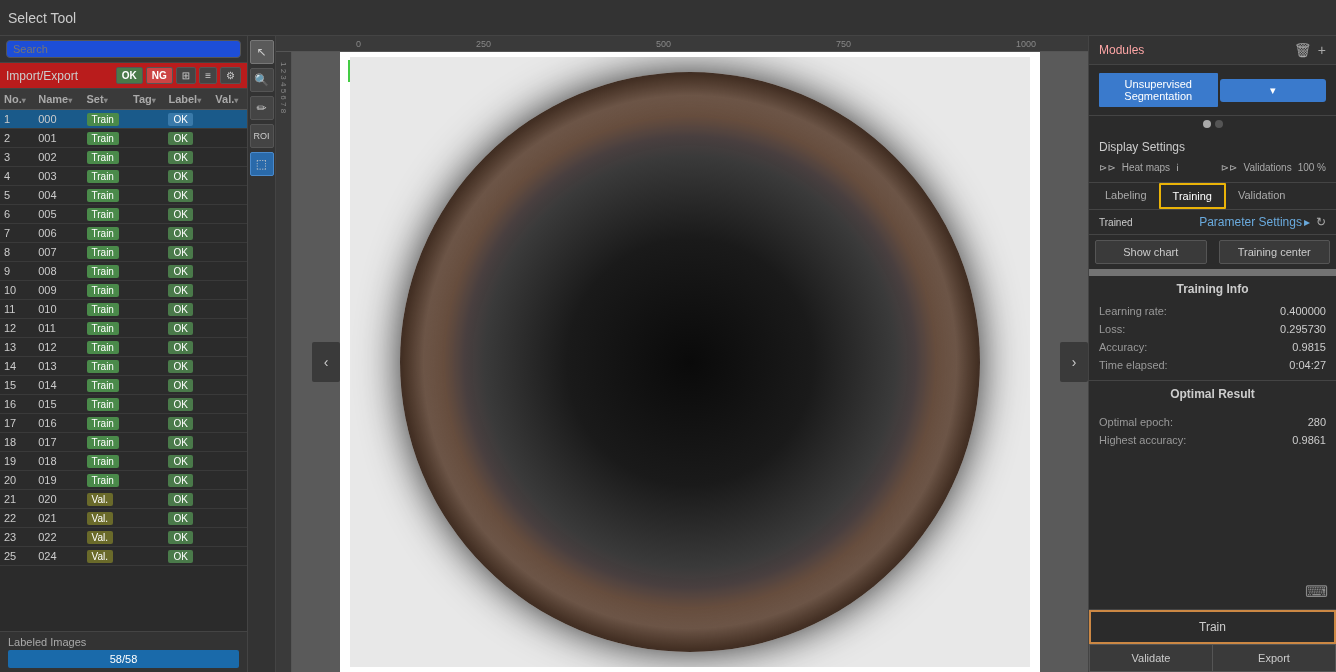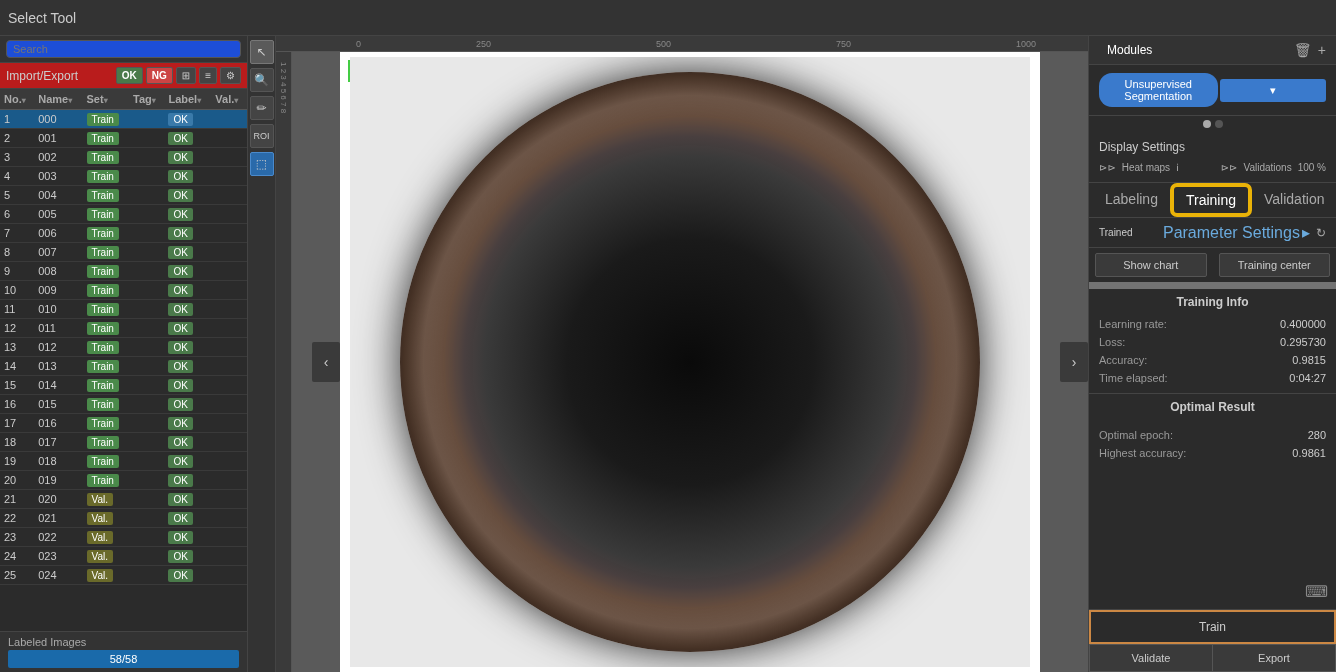--- a/index.html
+++ b/index.html
@@ -378,23 +378,22 @@
 
     .modules-header {
       display: flex;
       align-items: center;
       justify-content: space-between;
       padding: 6px 10px;
       background: #333;
       border-bottom: 1px solid #444;
     }
     .modules-header .title {
-      color: #ffffff;
+      color: #fca5a5;
       font-size: 12px;
-      margin-left: 8px;
     }
     .modules-header .icons {
       display: flex;
       gap: 6px;
     }
     .icon-btn {
       background: none;
       border: none;
       color: #aaa;
       cursor: pointer;
@@ -409,21 +408,21 @@
       background: #2b2b2b;
       border-bottom: 1px solid #444;
     }
     .module-selector button {
       background: #3a7acc;
       border: none;
       color: white;
       padding: 5px 12px;
       font-size: 11px;
       cursor: pointer;
-      border-radius: 13px;
+      border-radius: 1px;
       flex: 1;
     }
     .module-selector .dropdown-arrow {
       background: #3a7acc;
       border: none;
       color: white;
       padding: 5px 6px;
       cursor: pointer;
       border-radius: 3px;
       margin-left: 2px;
@@ -466,27 +465,27 @@
       display: flex;
       border-bottom: 1px solid #444;
       padding: 0 4px;
     }
     .tab-btn {
       padding: 5px 12px;
       background: none;
       border: none;
       color: #aaa;
       cursor: pointer;
-      font-size: 14px;
+      font-size: 11px;
       border-bottom: 2px solid transparent;
     }
     .tab-btn.active {
       color: #fff;
-      border: 4px solid #eab308;
-      border-radius: 7px;
+      border: 2px solid #eab308;
+      border-radius: 1px;
       background: #2b2b2b;
     }
 
     .trained-row {
       display: flex;
       align-items: center;
       justify-content: space-between;
       padding: 5px 10px;
       border-bottom: 1px solid #444;
     }
@@ -494,21 +493,21 @@
       color: #ccc;
       font-size: 10px;
     }
     .trained-row .right-side {
       display: flex;
       align-items: center;
       gap: 6px;
     }
     .param-settings-link {
       color: #6aaadd;
-      font-size: 16px;
+      font-size: 12px;
       cursor: pointer;
       display: flex;
       align-items: center;
       gap: 2px;
     }
 
     .action-btns {
       display: flex;
       gap: 12px;
       padding: 5px 6px;
@@ -815,28 +814,20 @@
     </tr>
             <tr>
       <td>23</td>
       <td>022</td>
       <td><span class="badge-val">Val.</span></td>
       <td></td>
       <td><span class="badge-ok">OK</span></td>
       <td></td>
     </tr>
             <tr>
-      <td>24</td>
-      <td>023</td>
-      <td><span class="badge-val">Val.</span></td>
-      <td></td>
-      <td><span class="badge-ok">OK</span></td>
-      <td></td>
-    </tr>
-            <tr>
       <td>25</td>
       <td>024</td>
       <td><span class="badge-val">Val.</span></td>
       <td></td>
       <td><span class="badge-ok">OK</span></td>
       <td></td>
     </tr>
           </tbody>
       </table>
     </div>

